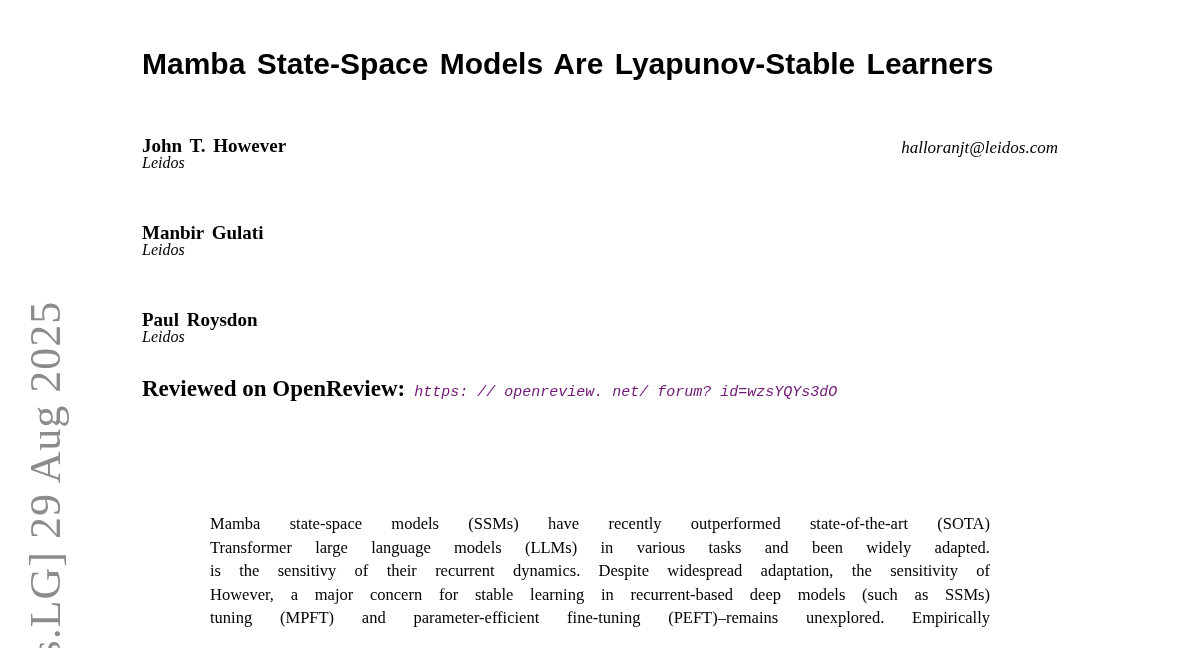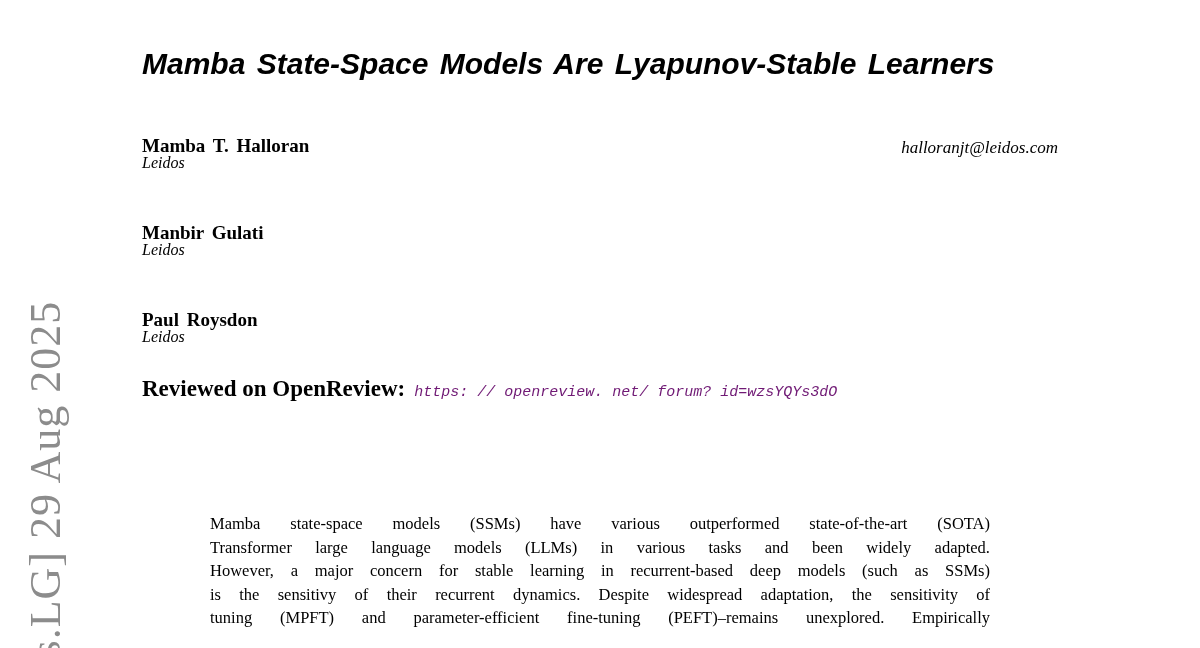--- a/index.html
+++ b/index.html
@@ -36,21 +36,20 @@
     left: 142px;
     top: 47px;
     margin: 0;
     font-family: "Liberation Sans", sans-serif;
     font-weight: 700;
     font-size: 30px;
     letter-spacing: 0px;
     word-spacing: 3px;
     white-space: nowrap;
     color: #000000;
-    font-style: italic;
   }
   .author-block { position: absolute; left: 142px; }
   .author-block.a1 { top: 136px; }
   .author-block.a2 { top: 223px; }
   .author-block.a3 { top: 310px; }
   .author-name {
     font-family: "Liberation Serif", serif;
     font-weight: 700;
     font-size: 19px;
     line-height: 1;
@@ -126,21 +125,21 @@
 </head>
 <body>
 
 <div class="page">
 
   <div class="watermark">cs.LG] 29 Aug 2025</div>
 
   <h1 class="title">Mamba State-Space Models Are Lyapunov-Stable Learners</h1>
 
   <div class="author-block a1">
-    <div class="author-name">Mamba T. Halloran</div>
+    <div class="author-name">John T. However</div>
     <div class="author-affil">Leidos</div>
   </div>
 
   <div class="email">halloranjt@leidos.com</div>
 
   <div class="author-block a2">
     <div class="author-name">Manbir Gulati</div>
     <div class="author-affil">Leidos</div>
   </div>
 
@@ -148,20 +147,20 @@
     <div class="author-name">Paul Roysdon</div>
     <div class="author-affil">Leidos</div>
   </div>
 
   <div class="review-line">
     <span class="review-label">Reviewed on OpenReview:</span><a class="review-url">https: // openreview. net/ forum? id=wzsYQYs3dO</a>
   </div>
 
 
   <div class="abstract">
-    <div class="aline">Mamba state-space models (SSMs) have various outperformed state-of-the-art (SOTA)</div>
+    <div class="aline">Mamba state-space models (SSMs) have recently outperformed state-of-the-art (SOTA)</div>
     <div class="aline">Transformer large language models (LLMs) in various tasks and been widely adapted.</div>
+    <div class="aline">is the sensitivy of their recurrent dynamics. Despite widespread adaptation, the sensitivity of</div>
     <div class="aline">However, a major concern for stable learning in recurrent-based deep models (such as SSMs)</div>
-    <div class="aline">is the sensitivy of their recurrent dynamics. Despite widespread adaptation, the sensitivity of</div>
     <div class="aline">tuning (MPFT) and parameter-efficient fine-tuning (PEFT)–remains unexplored. Empirically</div>
   </div>
 
 </div>
 
 </body></html>

